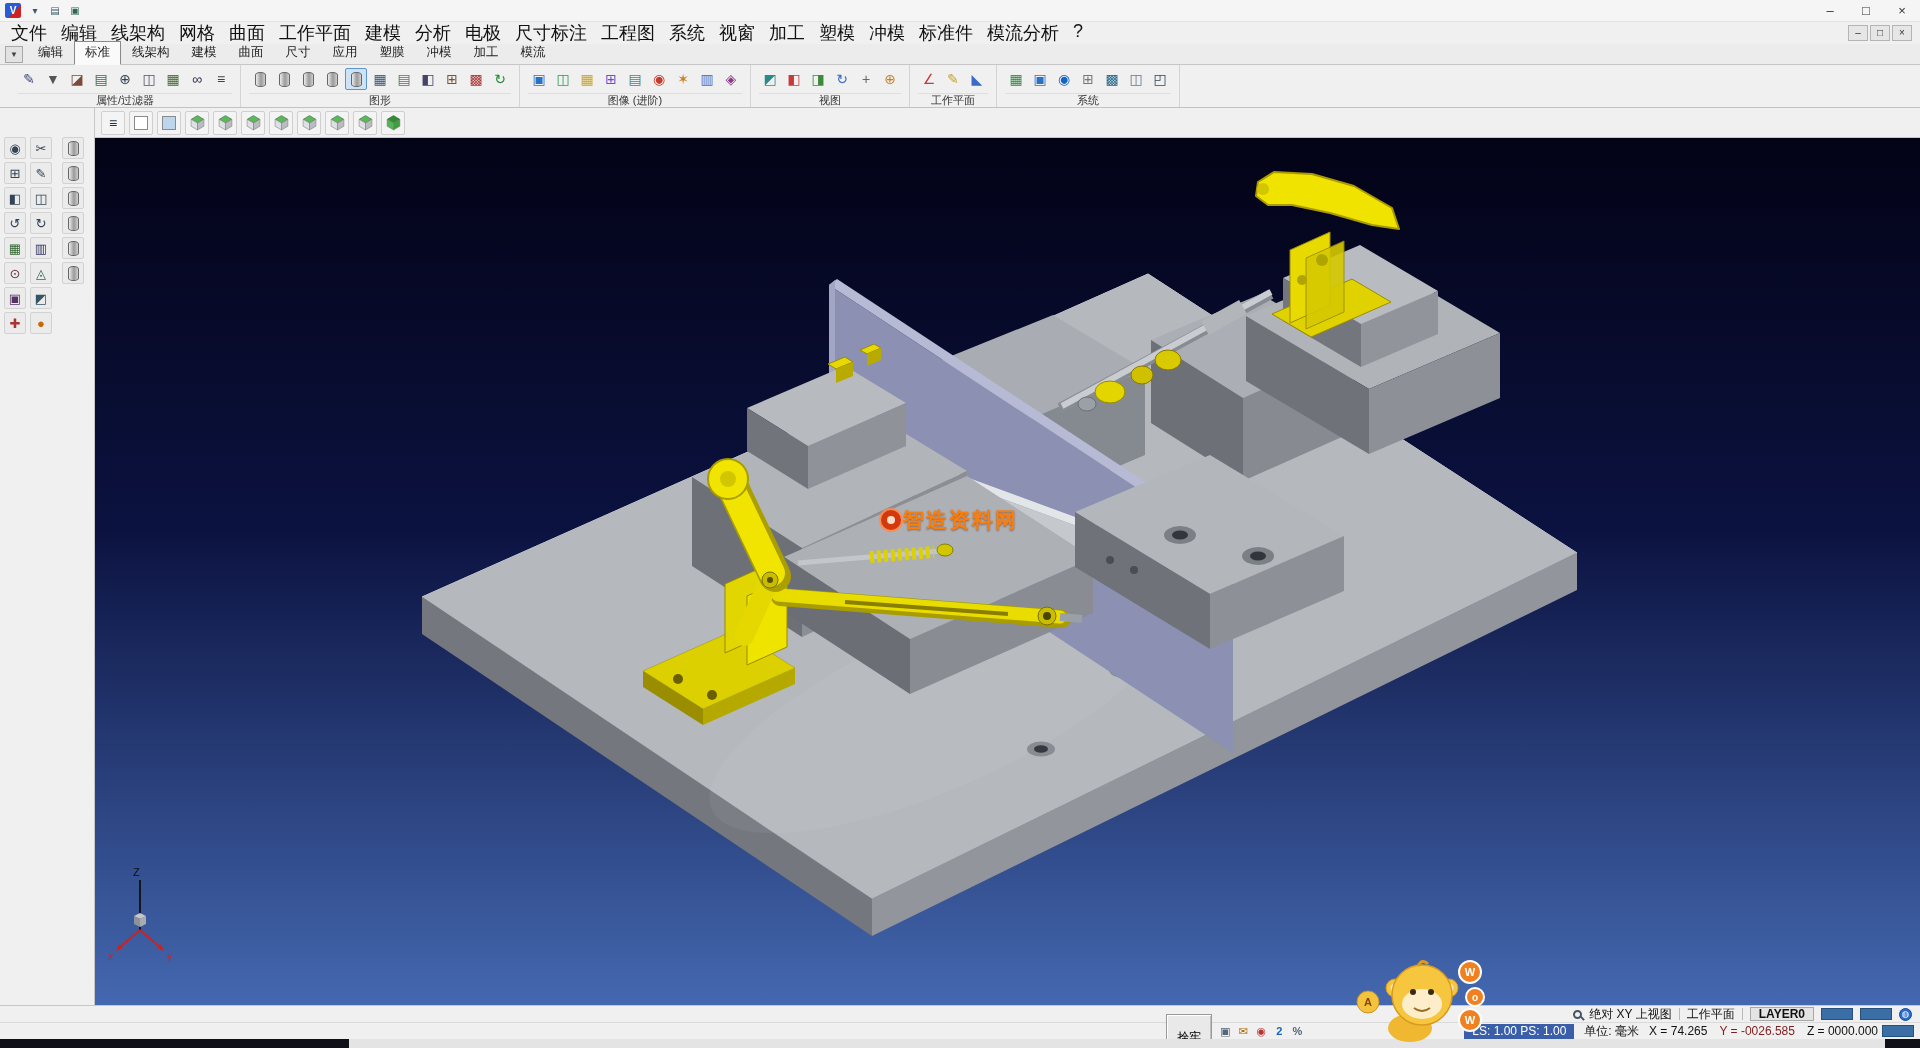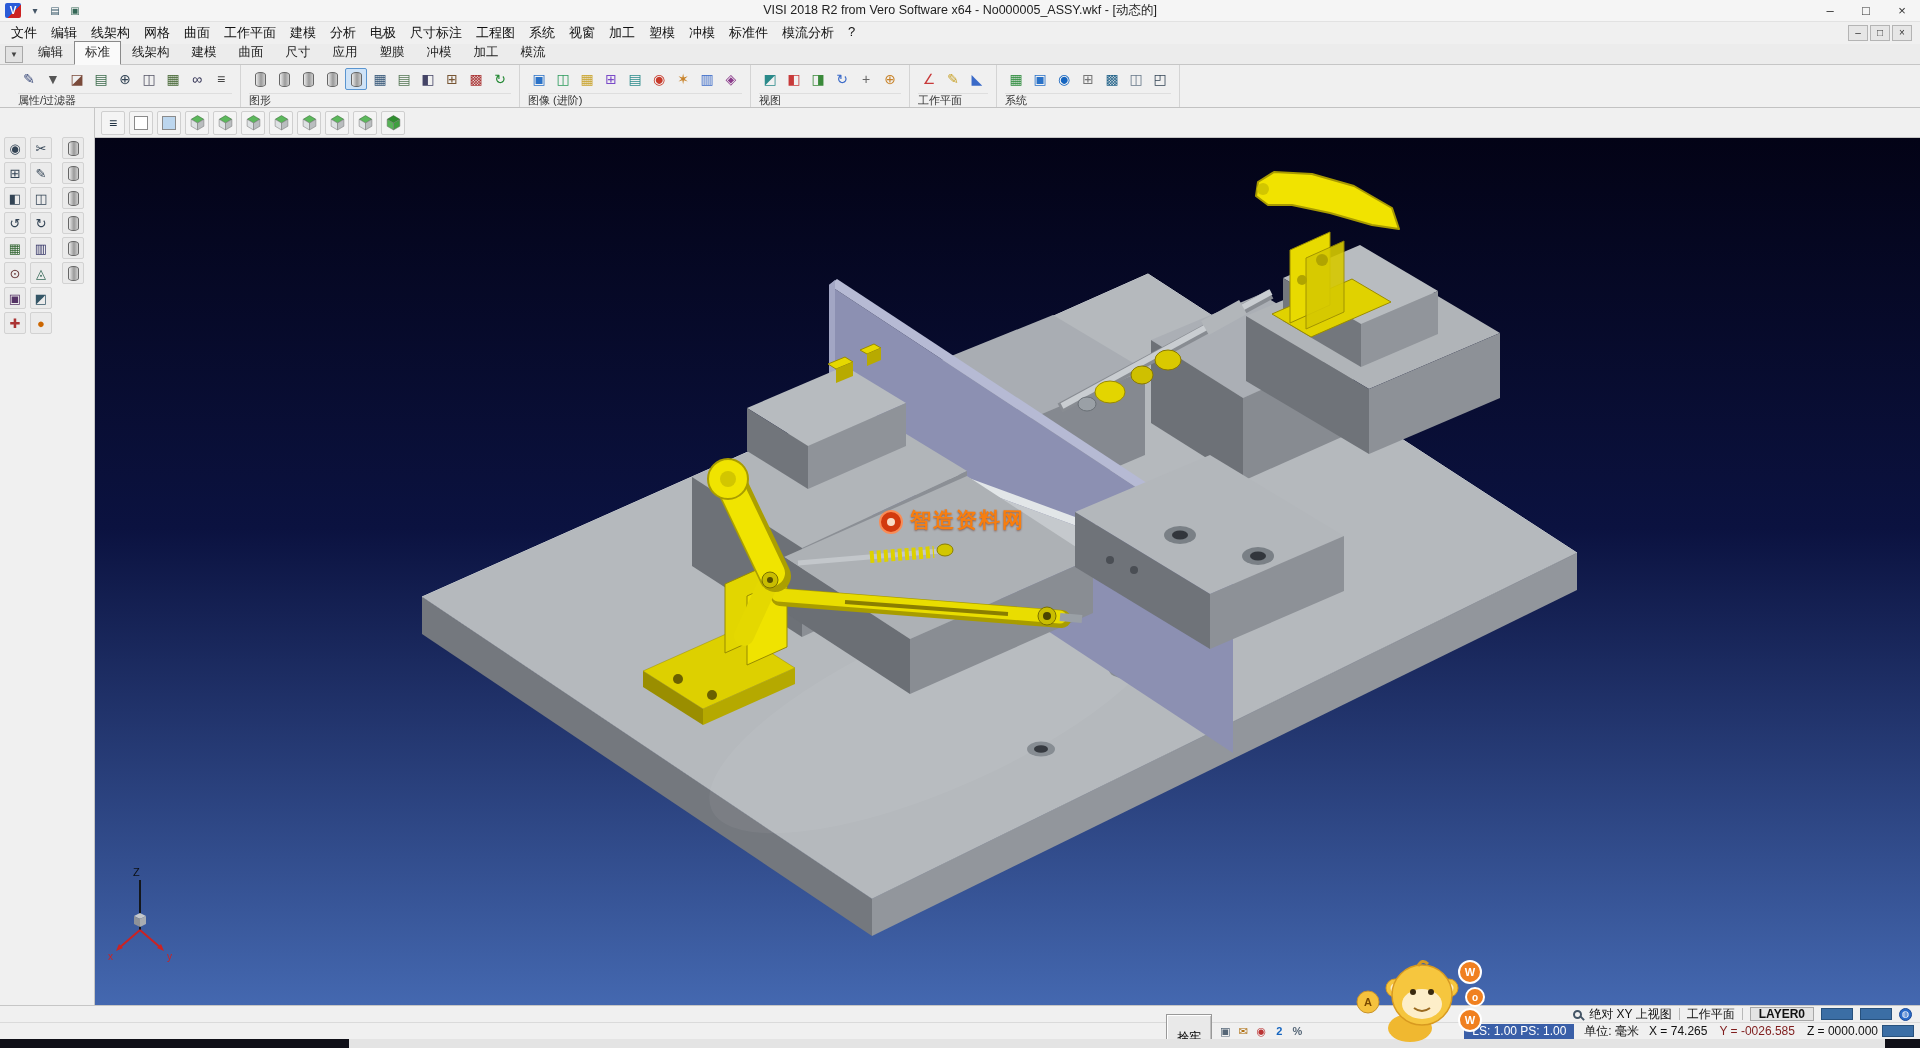--- a/index.html
+++ b/index.html
@@ -7,52 +7,52 @@
   
   .titlebar{height:22px;background:#f5f5f5;border-bottom:1px solid #e2e2e2;display:flex;align-items:center;position:relative}
   .app-logo{width:16px;height:15px;margin:0 5px;background:linear-gradient(135deg,#2a5bd7 55%,#cc2222 55%);color:#fff;font-size:10px;font-weight:bold;display:flex;align-items:center;justify-content:center;border-radius:2px}
   .tb-quick{display:flex;gap:2px}
   .tb-quick .icon{width:18px;height:16px;font-size:10px}
   .tb-title{position:absolute;left:0;right:0;text-align:center;font-size:12.5px;color:#222;pointer-events:none}
   .tb-controls{margin-left:auto;display:flex;z-index:2}
   .tb-btn{width:36px;height:21px;display:flex;align-items:center;justify-content:center;font-size:13px;color:#333}
   
   .menubar{height:22px;background:#f0f0f0;display:flex;align-items:center;padding-left:4px}
-  .menu-item{padding:2px 7px;font-size:13px;white-space:nowrap}
+  .menu-item{padding:2px 7px;font-size:18px;white-space:nowrap}
   .mdi-controls{margin-left:auto;margin-right:8px;display:flex;gap:2px}
   .mdi-btn{width:20px;height:16px;border:1px solid #b4b4b4;background:#e6e6e6;font-size:10px;line-height:14px;text-align:center;color:#333}
   
   .tabrow{height:21px;background:#ececec;border-bottom:1px solid #c6c6c6;display:flex;align-items:flex-end;padding-left:2px}
   .tab-drop{width:18px;height:17px;border:1px solid #a8a8a8;background:#e2e2e2;font-size:8px;text-align:center;line-height:15px;color:#444;margin:0 4px 1px 3px}
   .tab{padding:2px 10px 3px;font-size:12.5px;color:#222;border:1px solid transparent;border-bottom:none}
   .tab.active{background:#fafafa;border-color:#8a8a8a;font-weight:normal;margin-bottom:-1px;border-bottom:1px solid #fafafa}
   
   .toolbar{height:43px;background:#f0f0f0;border-bottom:1px solid #c2c2c2;display:flex;align-items:stretch;padding-left:10px}
   .tgroup{display:flex;flex-direction:column;border-right:1px solid #d4d4d4;padding:0 8px}
   .ticons{height:28px;display:flex;align-items:center;gap:2px}
-  .tlabel{height:14px;font-size:11px;color:#333;text-align:left;border-top:1px solid #dedede;line-height:13px}
+  .tlabel{height:14px;font-size:11px;color:#333;text-align:center;border-top:1px solid #dedede;line-height:13px}
   
   .icon{width:22px;height:22px;display:flex;align-items:center;justify-content:center;font-size:14px;border:1px solid transparent;border-radius:2px}
   .icon.active{background:#cfe3f7;border-color:#5a95d0}
   .icon .sq{width:14px;height:14px;border:1px solid #8a8a8a}
   .icon .cyl{width:11px;height:15px;background:linear-gradient(90deg,#ececec,#9a9a9a 55%,#cfcfcf);border:1px solid #666;border-radius:5px/3px}
   
   .workarea{height:897px;display:flex;position:relative;background:#f0f0f0}
   .leftpanel{width:95px;position:relative;border-right:1px solid #c6c6c6;background:#f0f0f0}
   .leftcols{position:absolute;left:4px;top:29px;display:grid;grid-template-columns:24px 24px;gap:3px 2px}
   .leftcols .icon,.cylstrip .icon{width:22px;height:22px;font-size:13px;border:1px solid #d2d2d2;background:#ebebeb}
   .cylstrip{position:absolute;left:62px;top:29px;display:flex;flex-direction:column;gap:3px}
   .main{flex:1;display:flex;flex-direction:column;min-width:0}
   .viewbar{height:30px;background:#f0f0f0;border-bottom:1px solid #c6c6c6;display:flex;align-items:center;gap:4px;padding-left:6px}
   .viewbar .icon{width:24px;height:24px;border:1px solid #cfcfcf;background:#f4f4f4}
   .viewport{flex:1;position:relative;background:linear-gradient(180deg,var(--bg_top) 0%,var(--bg_mid) 45%,var(--bg_bottom) 100%);overflow:hidden}
   .scene{position:absolute;inset:0;width:100%;height:100%}
   .f-gtop{fill:var(--gray_top)} .f-gleft{fill:var(--gray_left)} .f-gright{fill:var(--gray_right)}
   
-  .watermark{position:absolute;left:784px;top:368px;display:flex;align-items:flex-end;gap:7px;opacity:.92}
+  .watermark{position:absolute;left:784px;top:368px;display:flex;align-items:center;opacity:.92}
   .wm-logo{width:24px;height:24px;border-radius:50%;background:#d63000;border:2px solid #ff8a50;position:relative}
   .wm-logo::after{content:"";position:absolute;inset:6px;border-radius:50%;background:#ffe0c8}
   .wm-text{font-size:21px;font-weight:bold;color:#ff7a00;letter-spacing:2px;text-shadow:0 1px 2px rgba(90,20,0,.55)}
   
   .statusA{height:17px;background:#f0f0f0;border-top:1px solid #c6c6c6;display:flex;align-items:center;font-size:12px;gap:7px;padding-right:8px}
   .sa-spacer,.sb-spacer{flex:1}
   .sa-sep{width:1px;height:12px;background:#b8b8b8}
   .mag{width:9px;height:9px;border:2px solid #456;border-radius:50%;position:relative}
   .mag::after{content:"";position:absolute;width:6px;height:2px;background:#456;transform:rotate(45deg);right:-5px;bottom:-2px}
   .layer-chip{font-weight:bold;border:1px solid #a8a8a8;background:#e4e4e4;padding:0 8px;height:14px;line-height:12px}
@@ -81,21 +81,20 @@
       <div class="icon">
         <span style="color: rgb(68, 85, 102);">▾</span>
       </div>
       <div class="icon">
         <span style="color: rgb(51, 85, 102);">▤</span>
       </div>
       <div class="icon">
         <span style="color: rgb(51, 102, 85);">▣</span>
       </div>
     </div>
-  <div class="tb-title">VISI 2018 R2 from Vero Software x64 - No000005_ASSY.wkf - [动态的]</div>
   <div class="tb-controls">
       <div class="tb-btn">–</div>
       <div class="tb-btn">□</div>
       <div class="tb-btn">×</div>
     </div>
 </div>
 
 <div class="menubar">
   <div style="display:flex">
       <span class="menu-item">文件</span>

